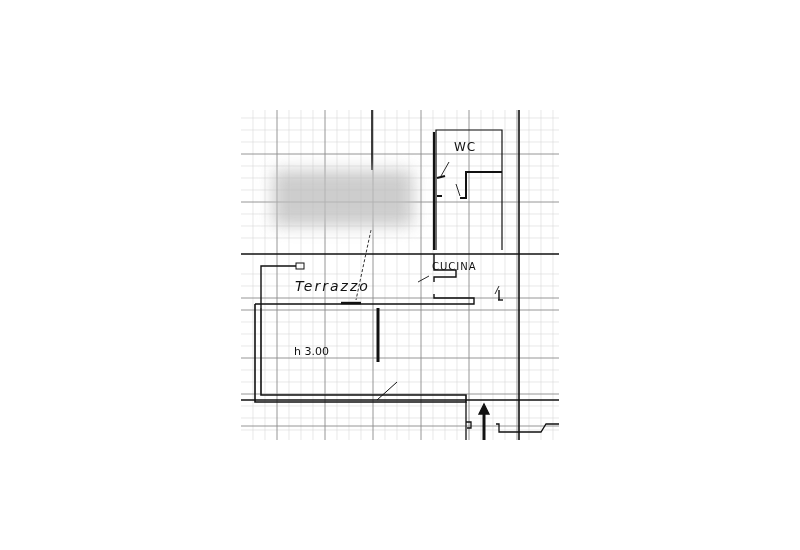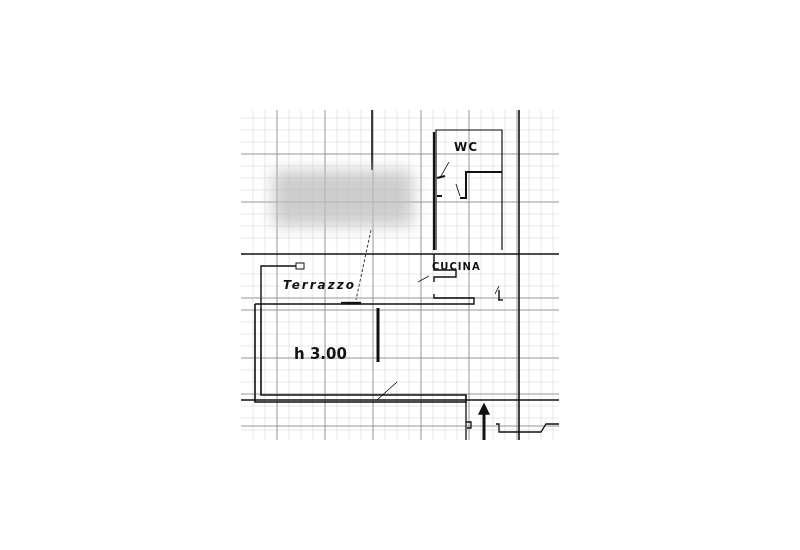--- a/index.html
+++ b/index.html
@@ -1,23 +1,23 @@
 <!DOCTYPE html>
 <html><head>
   <meta charset="utf-8">
   <style>
     html, body { margin: 0; padding: 0; background: #ffffff; }
     body { width: 800px; height: 550px; position: relative; overflow: hidden; font-family: "DejaVu Sans", sans-serif; }
     .plan { position: absolute; left: 241px; top: 110px; width: 318px; height: 330px; background: #ffffff; overflow: hidden; }
     .plan svg { position: absolute; left: 0; top: 0; }
-    .label { position: absolute; font-family: "DejaVu Sans", sans-serif; color: #111; font-style: italic; white-space: nowrap; font-weight: bold; }
+    .label { position: absolute; font-family: "DejaVu Sans", sans-serif; color: #111; font-style: italic; white-space: nowrap; }
     .lbl-wc { left: 213px; top: 30px; font-size: 12px; font-style: normal; letter-spacing: 1px; }
     .lbl-cucina { left: 191px; top: 107px; font-size: 10px; font-style: normal; letter-spacing: 1px; margin-top: 44px; }
-    .lbl-terrazzo { left: 42px; top: 168px; font-size: 12px; letter-spacing: 2px; }
-    .lbl-height { left: 53px; top: 235px; font-size: 15px; font-style: normal; }
+    .lbl-terrazzo { left: 54px; top: 168px; font-size: 14px; letter-spacing: 2px; }
+    .lbl-height { left: 53px; top: 235px; font-size: 11px; font-style: normal; }
     .blur { position: absolute; left: 32px; top: 60px; width: 140px; height: 56px; background: #bdbdbd; filter: blur(8px); opacity: 0.75; border-radius: 6px; }
   </style>
 </head>
 <body>
 
 <div class="plan">
   <svg width="318" height="330" viewBox="0 0 318 330">
 
     <g stroke="#d8d8d8" stroke-width="0.6">
       <line x1="0" y1="8" x2="318" y2="8"></line>

